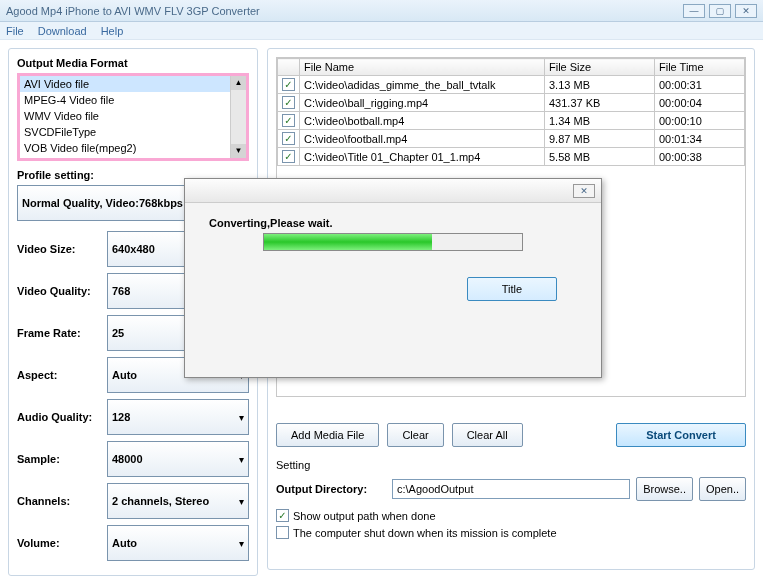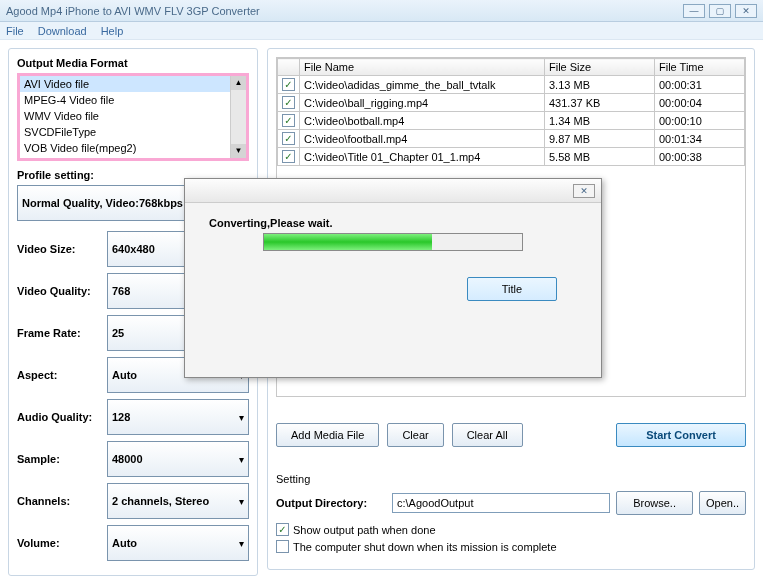--- a/index.html
+++ b/index.html
@@ -25,21 +25,21 @@
   .row label { width: 90px; font-weight: bold; }
   .dropdown { flex: 1; border: 1px solid #7a94ad; background: linear-gradient(#fff,#e8eff6); height: 36px; display: flex; align-items: center; padding: 0 4px; position: relative; font-weight: bold; cursor: pointer; }
   .dropdown::after { content: "▾"; position: absolute; right: 4px; font-size: 10px; font-weight: normal; }
   .filetable { width: 100%; border-collapse: collapse; background: #fff; }
   .filetable th, .filetable td { border: 1px solid #c8c8c8; padding: 2px 4px; text-align: left; font-weight: normal; }
   .filetable th { background: linear-gradient(#fdfdfd,#ececec); }
   .filetable .chk { width: 20px; text-align: center; }
   .btnsrow { display: flex; gap: 8px; align-items: center; margin-top: 26px; }
   .btn { border: 1px solid #7a94ad; background: linear-gradient(#fefefe,#e3ecf5); height: 24px; padding: 0 14px; display: flex; align-items: center; justify-content: center; cursor: pointer; border-radius: 2px; }
   .btn-primary { border: 1px solid #3a8ac0; background: linear-gradient(#eaf6ff,#c5e6ff); color: #0a4a7a; font-weight: bold; width: 130px; }
-  .setting { margin-top: 26px; }
+  .setting { margin-top: 12px; }
   .setting-title { margin-bottom: 6px; }
   .outdir { display: flex; align-items: center; gap: 6px; margin-bottom: 8px; }
   .outdir label { font-weight: bold; width: 110px; }
   .outdir .txt { border: 1px solid #7f9db9; height: 20px; flex: 1; padding: 0 4px; display: flex; align-items: center; background: #fff; }
   .chkrow { display: flex; align-items: center; gap: 4px; margin-bottom: 4px; margin-left: 0; }
   .chkbox { width: 13px; height: 13px; border: 1px solid #7a94ad; background: #fff; display: inline-flex; align-items: center; justify-content: center; font-size: 10px; color: #2a7a2a; }
   
   .modal { position: absolute; left: 184px; top: 178px; width: 418px; height: 200px; background: #f4f4f4; border: 1px solid #888; box-shadow: 2px 2px 6px rgba(0,0,0,.3); }
   .modal-title { background: linear-gradient(#fdfdfd,#e8e8e8); height: 24px; display: flex; align-items: center; justify-content: flex-end; padding: 0 6px; border-bottom: 1px solid #ccc; }
   .modal-title .winbtn { border-color: #999; background: #f4f4f4; }
@@ -189,21 +189,21 @@
         <div class="btn btn-primary">Start Convert</div>
       </div>
 
       <div class="setting">
         <div class="setting-title">Setting</div>
         <div class="outdir">
           <label>Output Directory:</label>
           <div class="txt">
               <span>c:\AgoodOutput</span>
             </div>
-          <div class="btn" style="padding:0 16px">Browse..</div>
+          <div class="btn" style="padding:0 6px">Browse..</div>
           <div class="btn" style="padding:0 6px">Open..</div>
         </div>
         <div class="chkrow">
           <span class="chkbox">✓</span>
           <span>Show output path when done</span>
         </div>
         <div class="chkrow">
           <span class="chkbox"></span>
           <span>The computer shut down when its mission is complete</span>
         </div>

